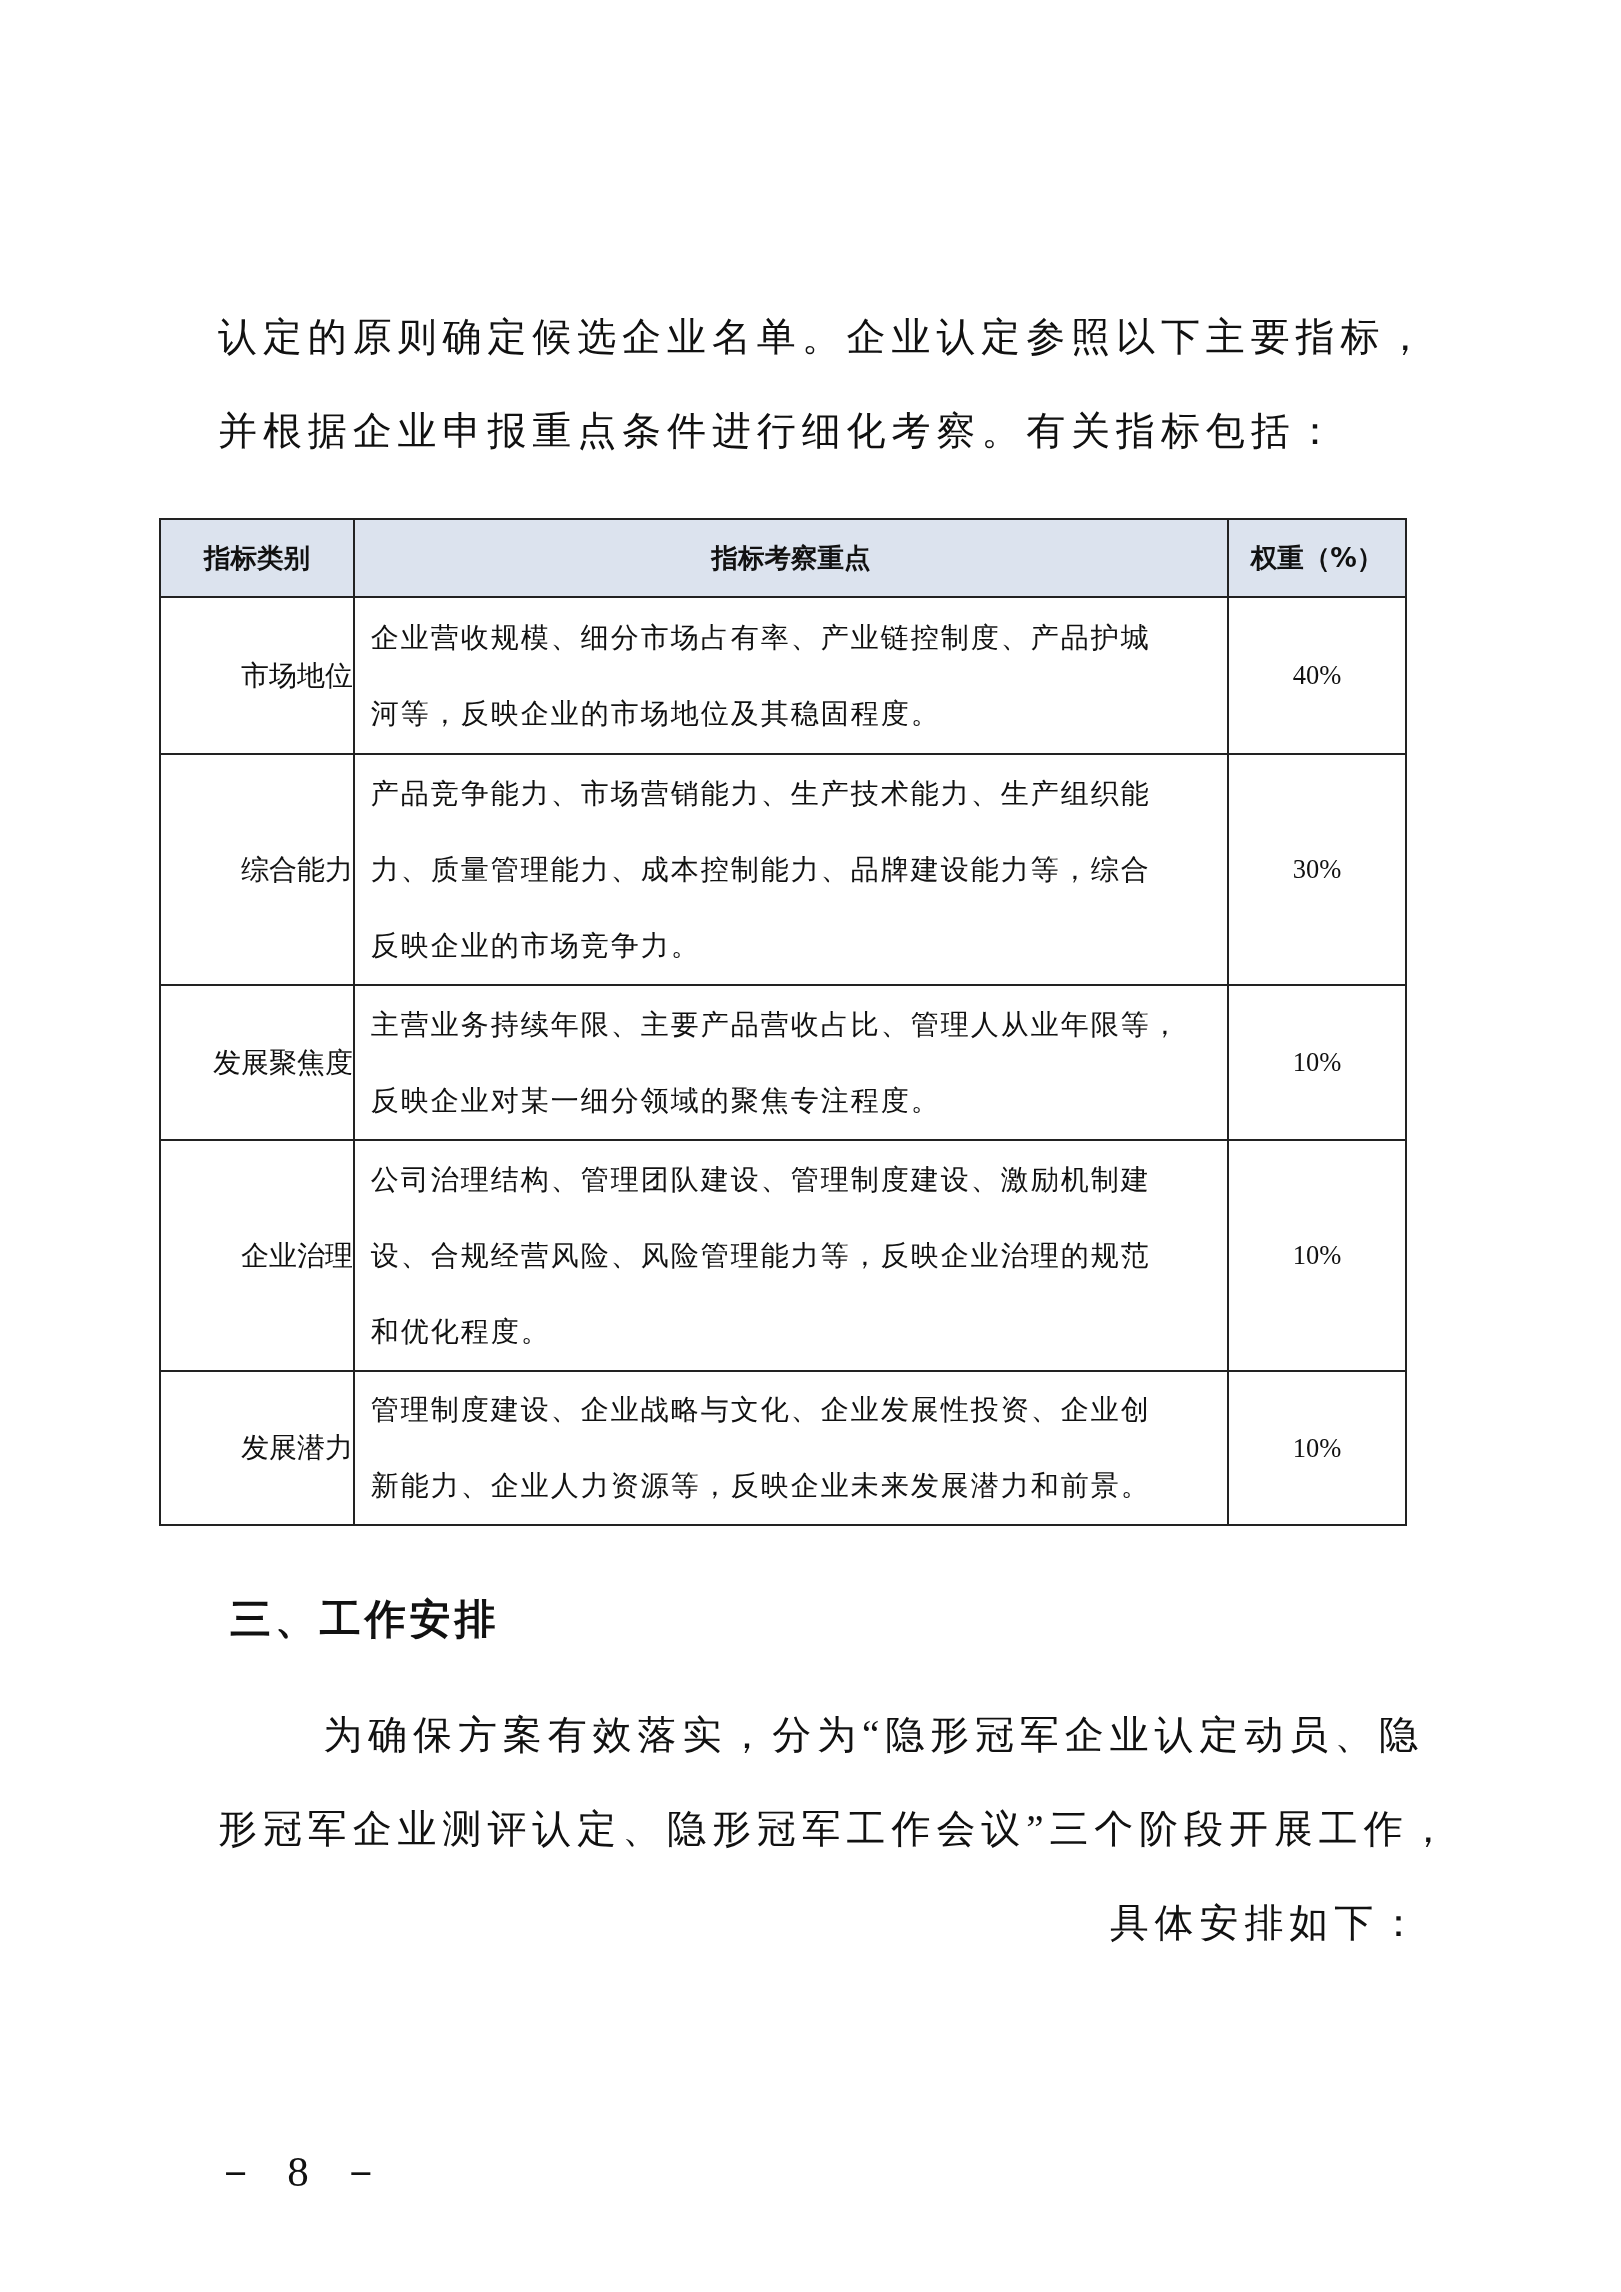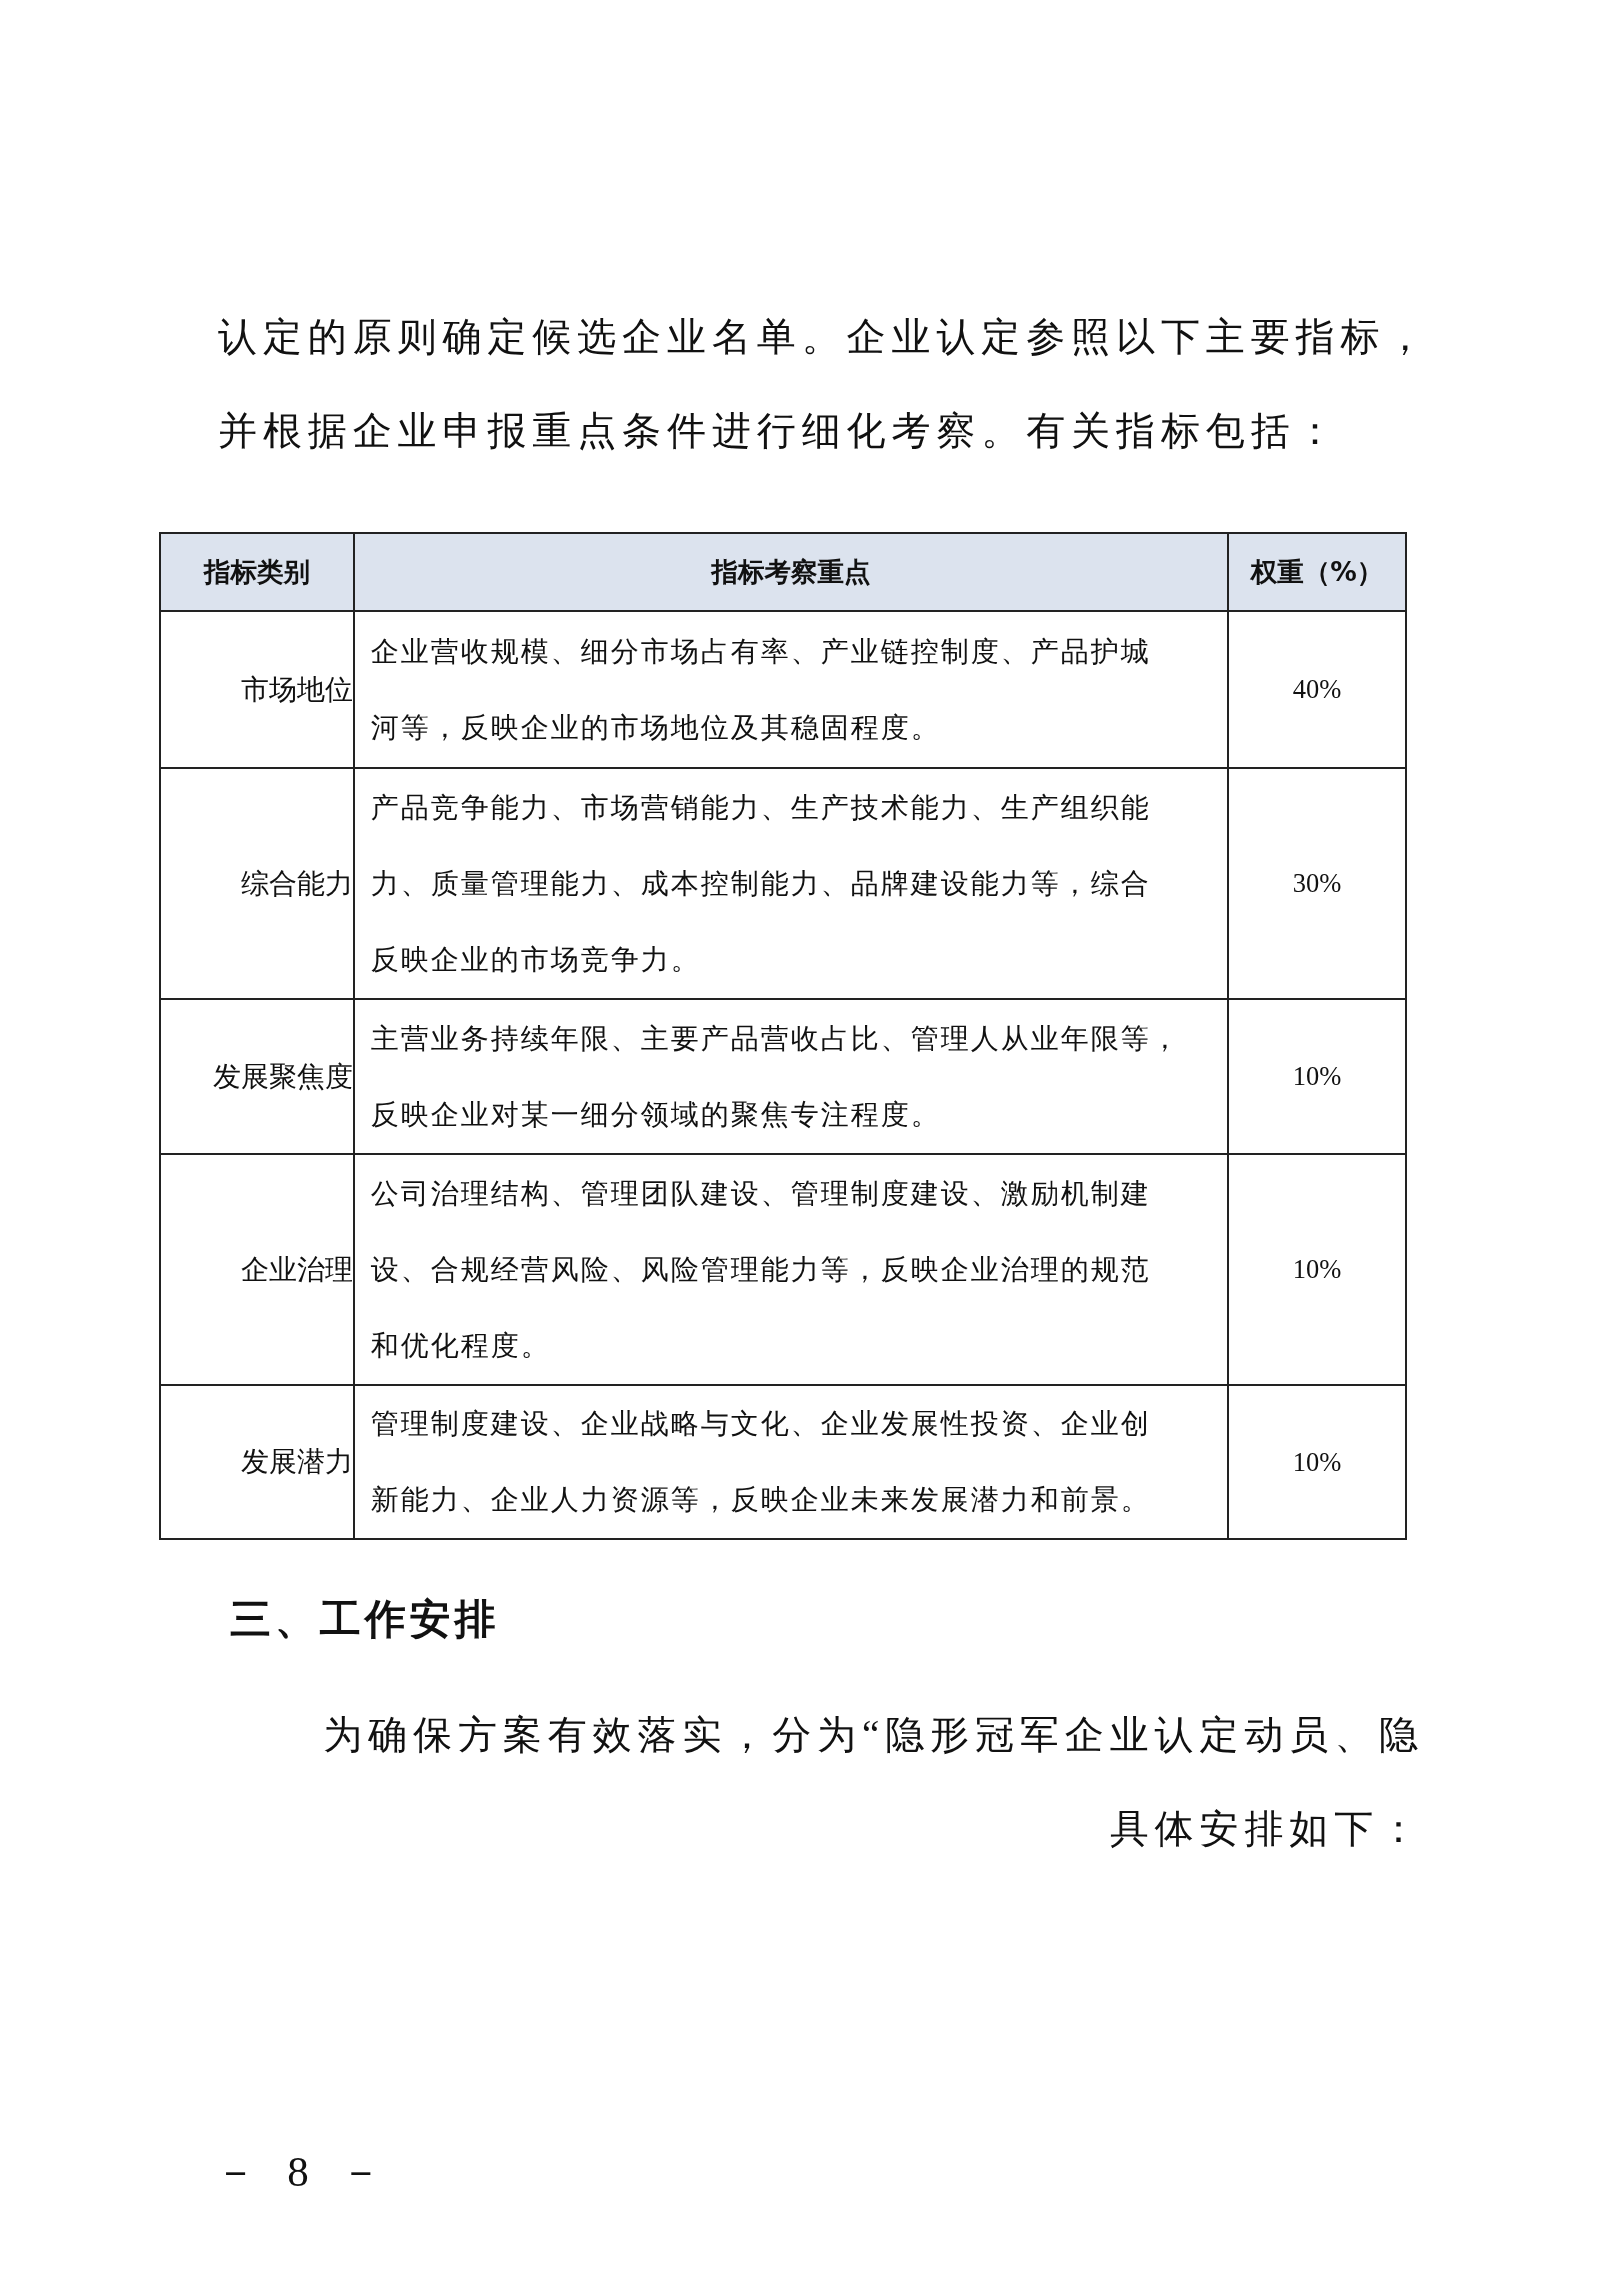--- a/index.html
+++ b/index.html
@@ -9,21 +9,21 @@
   }
   .para {
     position: absolute; left: 218px; width: 1206px;
     font-size: 39px; line-height: 94px; letter-spacing: 5.9px;
     margin: 0;
     font-family: Liberation Serif, serif;
   }
   .para .line { display: block; white-space: nowrap; }
   #intro { top: 290px; }
   #tbl {
-    position: absolute; left: 159px; top: 532px; width: 1247px;
+    position: absolute; left: 159px; top: 518px; width: 1247px;
     border-collapse: collapse; table-layout: fixed;
   }
   #tbl td, #tbl th {
     border: 2px solid #222; padding: 0; vertical-align: middle;
   }
   #tbl th {
     background: #dce3ee; height: 76px;
     font-family: "DejaVu Sans", "Liberation Sans", sans-serif;
     font-weight: bold; font-size: 26.5px; text-align: center;
   }
@@ -110,17 +110,18 @@
       </td>
       <td class="w">10%</td>
     </tr>
   </tbody>
 </table>
 
 <h2 id="section-heading">三、工作安排</h2>
 
 <p id="plan" class="para">
   <span class="line indent">为确保方案有效落实，分为“隐形冠军企业认定动员、隐</span>
+  <span class="line">形冠军企业测评认定、隐形冠军工作会议”三个阶段开展工作，</span>
   <span class="line">具体安排如下：</span>
 </p>
 
 <div id="page-number">－ 8 －</div>
 
 
 </body></html>

